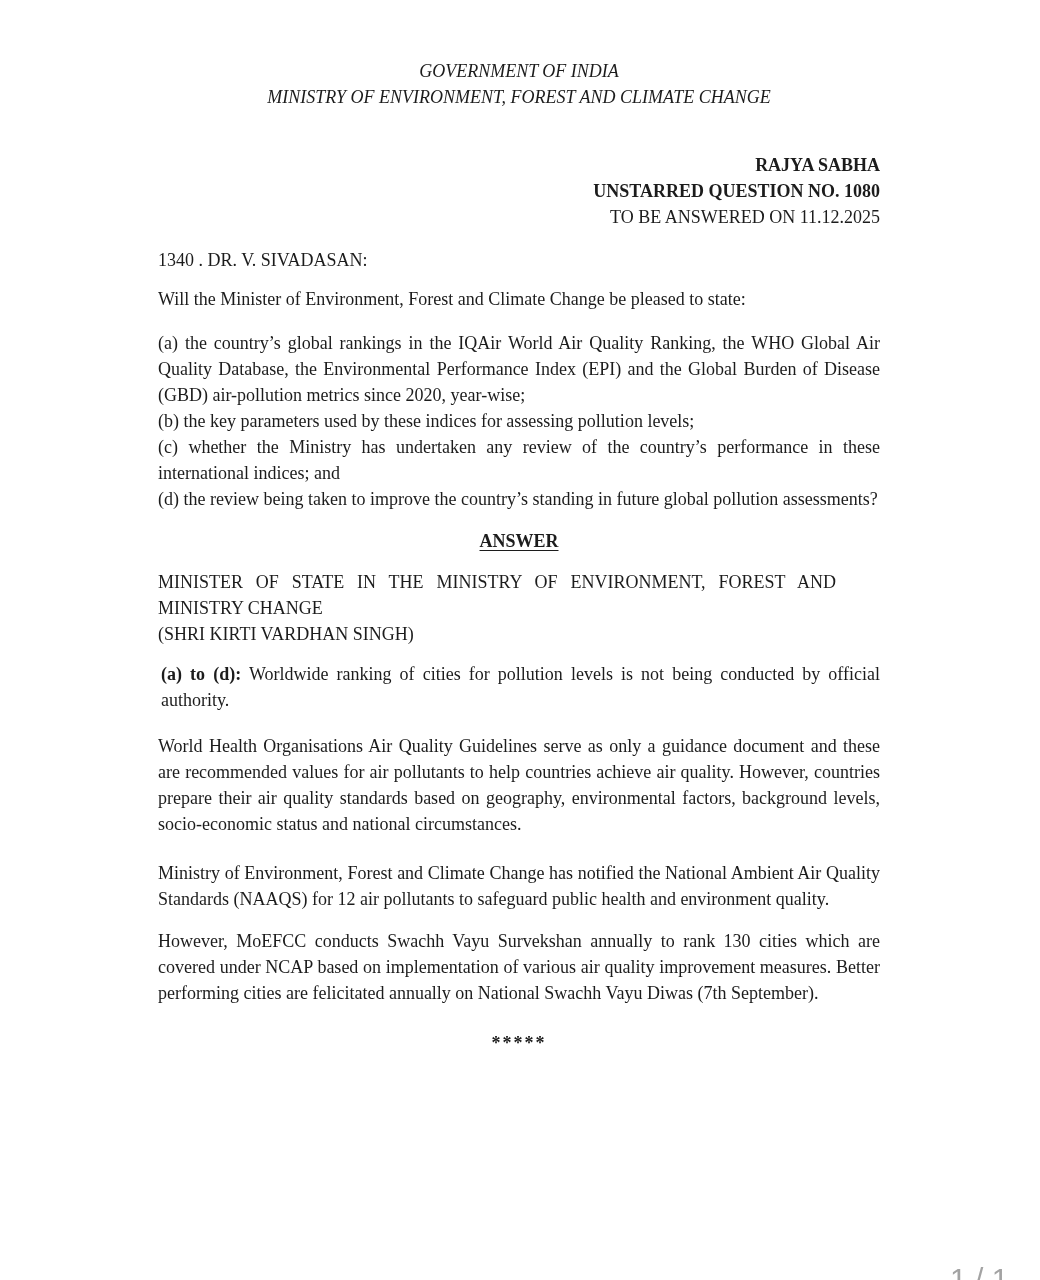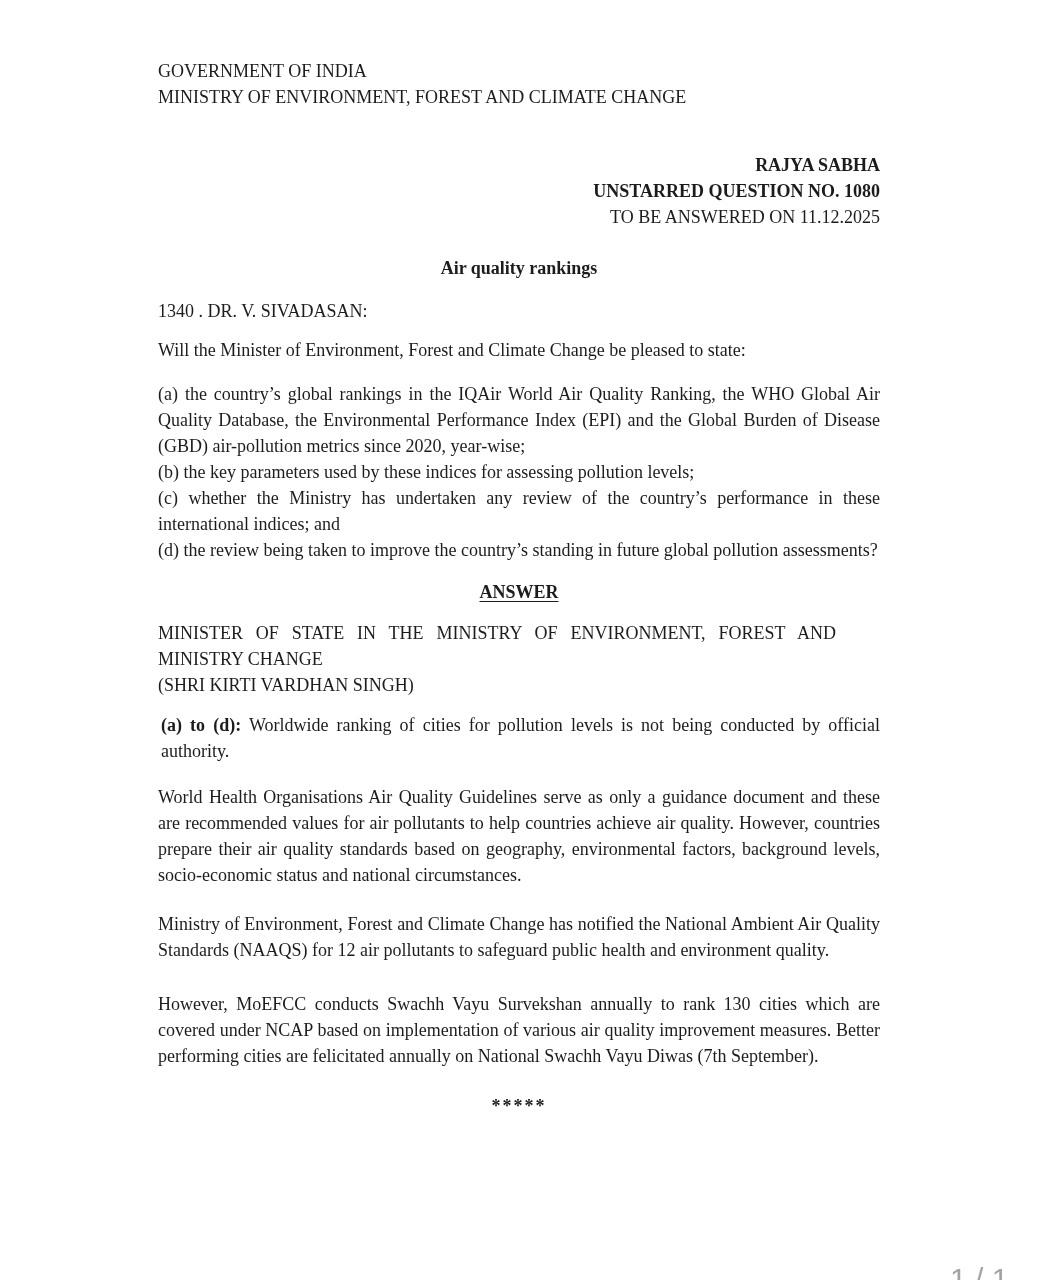--- a/index.html
+++ b/index.html
@@ -17,21 +17,21 @@
   }
   .page {
     box-sizing: border-box;
     width: 1040px;
     padding: 58px 160px 0 158px;
     font-size: 18px;
     line-height: 26px;
   }
   .bold { font-weight: bold; }
 
-  .doc-header { text-align: left; }
+  .doc-header { text-align: center; font-style: italic; }
   .doc-header div { margin: 0; }
 
   .title-block {
     margin-top: 42px;
     text-align: right;
   }
   .title-block .house,
   .title-block .qno { font-weight: bold; }
 
   .subject {
@@ -69,21 +69,21 @@
     margin: 14px 0 0 0;
     text-align: justify;
     padding-left: 3px;
   }
   .answer-para {
     margin: 0;
     text-align: justify;
   }
   .answer-para.p2 { margin-top: 20px; }
   .answer-para.p3 { margin-top: 23px; }
-  .answer-para.p4 { margin-top: 28px; }
+  .answer-para.p4 { margin-top: 16px; }
 
   .end-mark {
     margin-top: 24px;
     text-align: center;
     font-weight: bold;
     letter-spacing: 2px;
   }
 
   .page-indicator {
     position: absolute;
@@ -104,21 +104,20 @@
     <div>GOVERNMENT OF INDIA</div>
     <div>MINISTRY OF ENVIRONMENT, FOREST AND CLIMATE CHANGE</div>
   </div>
 
   <div class="title-block">
     <div class="house">RAJYA SABHA</div>
     <div class="qno">UNSTARRED QUESTION NO. 1080</div>
     <div class="adate">TO BE ANSWERED ON 11.12.2025</div>
   </div>
 
-  <div class="subject">Air quality rankings</div>
 
   <div class="asker">1340 . DR. V. SIVADASAN:</div>
 
   <div class="intro">Will the Minister of Environment, Forest and Climate Change be pleased to state:</div>
 
   <div class="question-parts">
     <p>(a) the country’s global rankings in the IQAir World Air Quality Ranking, the WHO Global Air Quality Database, the Environmental Performance Index (EPI) and the Global Burden of Disease (GBD) air-pollution metrics since 2020, year-wise;</p>
     <p>(b) the key parameters used by these indices for assessing pollution levels;</p>
     <p>(c) whether the Ministry has undertaken any review of the country’s performance in these international indices; and</p>
     <p>(d) the review being taken to improve the country’s standing in future global pollution assessments?</p>

